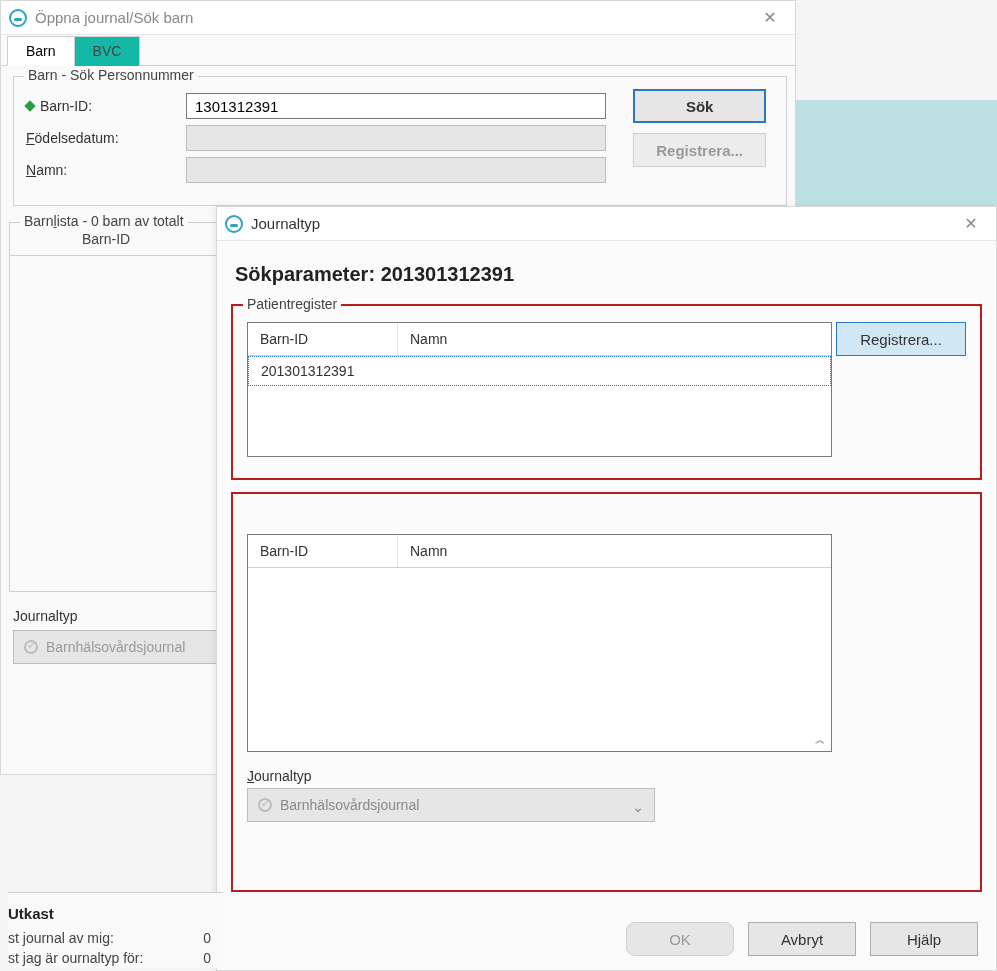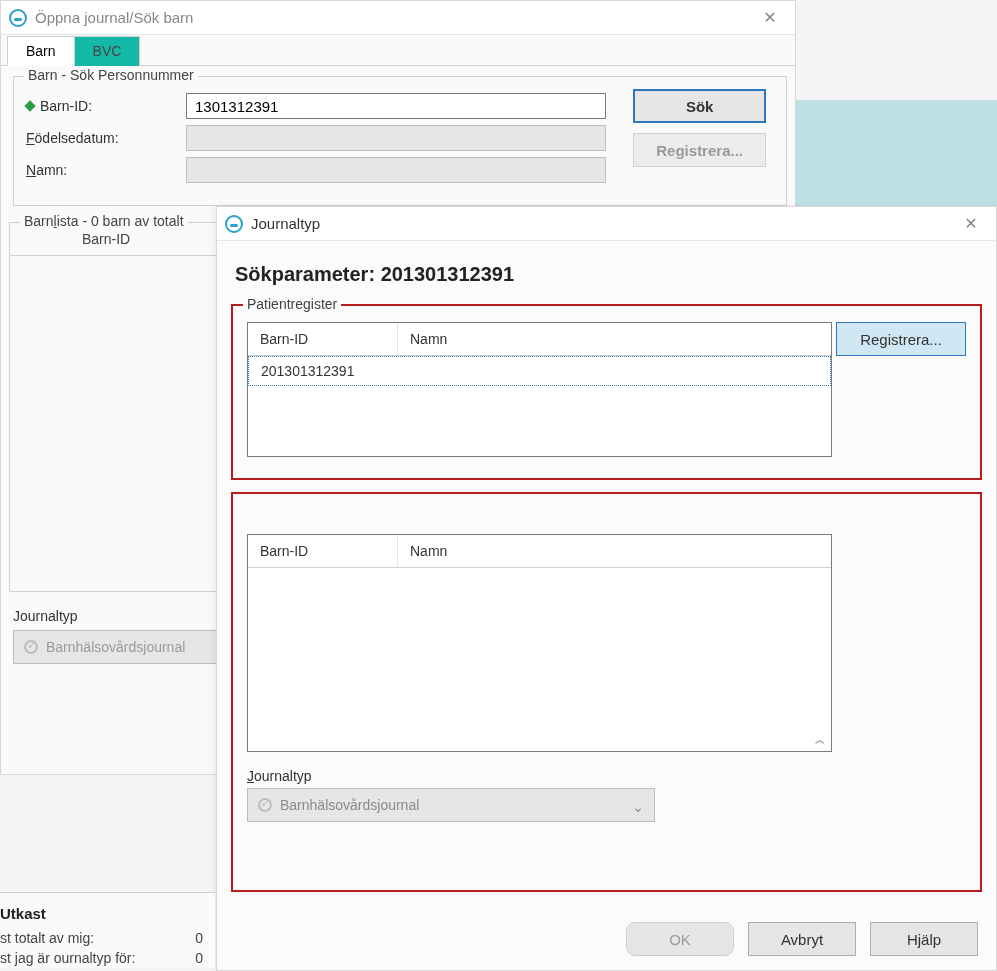--- a/index.html
+++ b/index.html
@@ -321,21 +321,21 @@
     position: absolute;
     right: 18px; bottom: 14px;
     display: flex; gap: 14px;
   }
   .btn.std { min-width: 108px; height: 34px; background: #e6e6e6; color: #333; }
   .btn.std.disabled { color: #9a9a9a; border-radius: 9px; }
 
   
   .utkast {
     position: absolute;
-    left: 0; top: 892px;
+    left: 8px; top: 892px;
     width: 215px;
     padding: 6px 8px 0 0;
     border-top: 1px solid #cfcfcf;
     background: #fafafa;
   }
   .utkast .h {
     font-weight: 700;
     font-size: 15px;
     color: #222;
     padding: 6px 0 6px 0;
@@ -470,20 +470,20 @@
   <div class="dlg-buttons">
     <div class="btn std disabled">OK</div>
     <div class="btn std">Avbryt</div>
     <div class="btn std">Hjälp</div>
   </div>
 </div>
 
 <div class="utkast">
   <div class="h">Utkast</div>
   <div class="line">
-    <span>st totalt av mig:</span>
+    <span>st journal av mig:</span>
     <span>0</span>
   </div>
   <div class="line">
     <span>st jag är ournaltyp för:</span>
     <span>0</span>
   </div>
 </div>
 
 </body></html>

